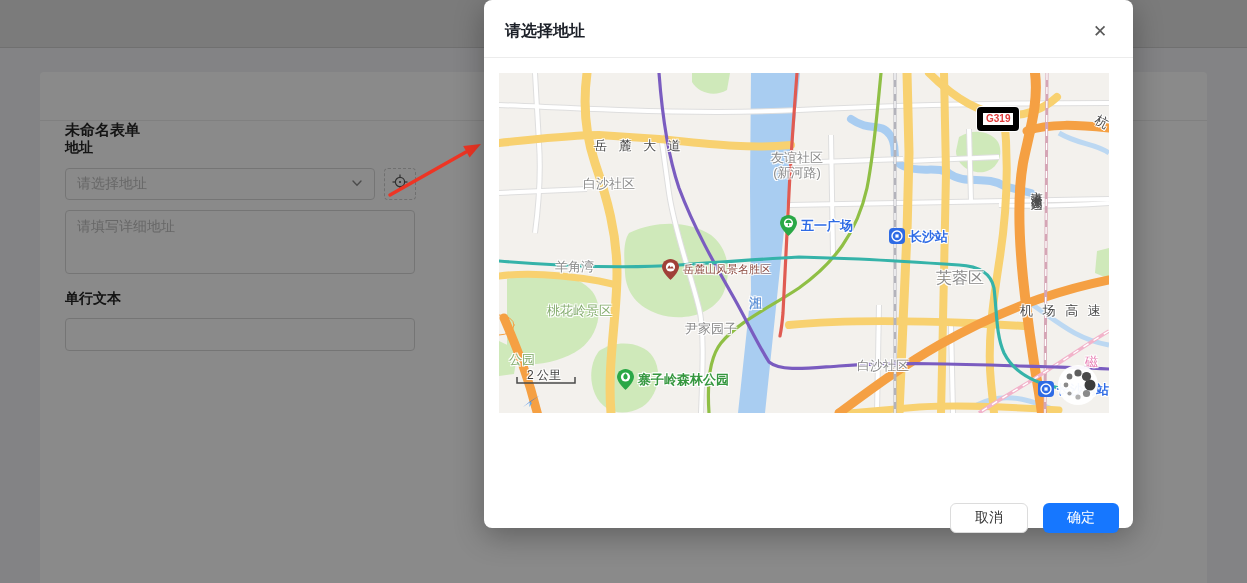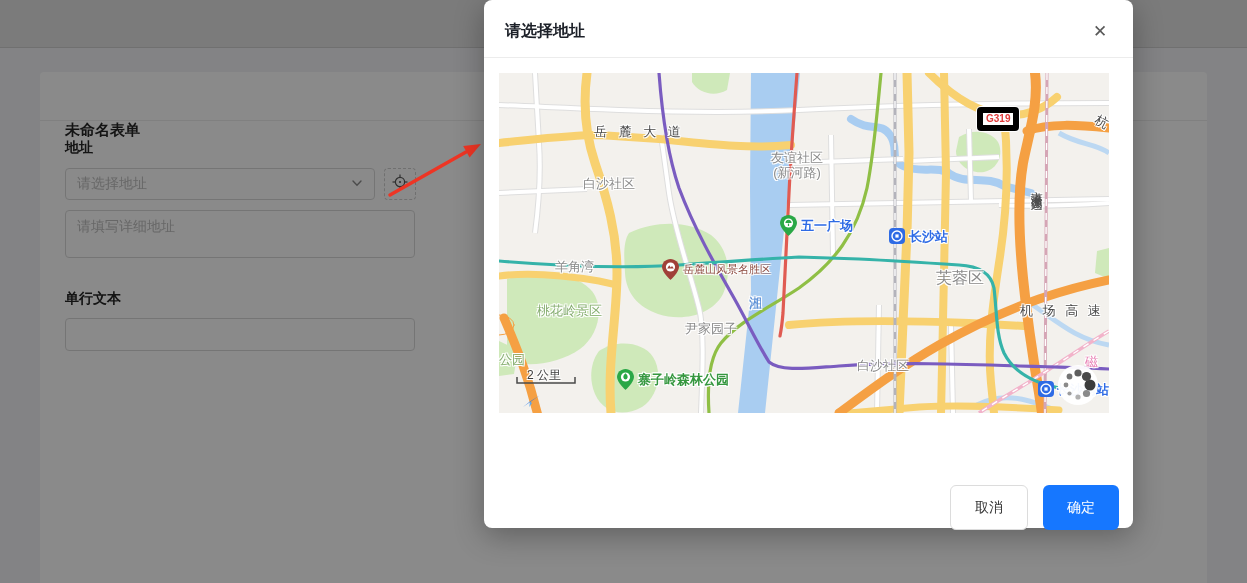--- a/index.html
+++ b/index.html
@@ -15,21 +15,21 @@
   .card-title { position:absolute; left:25px; top:15px; font-size:15px; font-weight:700; color:#262626;margin-top:34px; }
   .card-divider { position:absolute; left:0; top:48px; width:100%; height:1px; background:#ececec; }
   .field-label { position:absolute; left:25px; font-size:14px; font-weight:700; color:#262626; }
   .sel { position:absolute; left:25px; top:96px; width:310px; height:32px;
     border:1px solid #d9d9d9; border-radius:4px; background:#fff;
     display:flex; align-items:center; padding:0 11px; cursor:pointer; }
   .sel .ph { flex:1; font-size:14px; color:#bfbfbf; }
   .locate-btn { position:absolute; left:344px; top:96px; width:32px; height:32px;
     border:1px dashed #cfcfcf; border-radius:4px; background:#fff;
     display:flex; align-items:center; justify-content:center; cursor:pointer; }
-  .detail-ta { position:absolute; left:25px; top:138px; width:350px; height:48px;
+  .detail-ta { position:absolute; left:25px; top:138px; width:350px; height:64px;
     border:1px solid #d9d9d9; border-radius:4px; resize:none; padding:7px 11px;
     font-size:14px; font-family:inherit; color:#333; }
   .line-input { position:absolute; left:25px; top:246px; width:350px; height:33px;
     border:1px solid #d9d9d9; border-radius:4px; padding:0 11px; font-size:14px; color:#333; }
   textarea::placeholder, input::placeholder { color:#bfbfbf; }
 
   
   .overlay { position:absolute; inset:0; background:rgba(0,0,0,0.46); }
   .arrow-svg { position:absolute; left:378px; top:128px; pointer-events:none; }
 
@@ -45,42 +45,42 @@
   
   .map { position:absolute; left:15px; top:73px; width:610px; height:340px;
     background:#f5f3ef; overflow:hidden; }
   .map svg.base { position:absolute; left:0; top:0; }
   .mlabel { position:absolute; white-space:nowrap; font-size:13px; color:#8a8a8a; line-height:1.15;
     text-shadow:-1px -1px 0 #fff,1px -1px 0 #fff,-1px 1px 0 #fff,1px 1px 0 #fff, 0 1px 0 #fff, 0 -1px 0 #fff; }
   .road-name { color:#4a4a4a; font-size:13px; letter-spacing:4px; }
   .poi-blue { color:#2e6be5; font-size:13px; font-weight:700; }
   .poi-green { color:#35973f; font-size:13px; font-weight:700; }
   .poi-red { color:#8d4a3f; font-size:11px; font-weight:400; }
-  .area-green { color:#84ac6e; }
+  .area-green { color:#84ac6e;margin-left:10px; }
   .water-blue { color:#5b8fd6; }
   .vert { writing-mode:vertical-rl; letter-spacing:2px; }
   .pin { position:absolute; }
   .g319 { position:absolute; left:478px; top:34px; background:#fff; border:6px solid #000000;
     border-radius:4px; color:#e03c3c; font-size:10px; font-weight:700; padding:0 3px; line-height:12px;
     box-shadow:0 0 0 1px #fff; }
   .map-search { position:absolute; left:14px; top:13px; width:351px; height:31px;
     border:1px solid var(--primary-blue,#1677ff); border-radius:4px; background:#fff;
     padding:0 11px; font-size:14px; color:#333; outline:none; }
   .scale-wrap { position:absolute; left:16px; top:292px; }
   .scale-text { font-size:12px; color:#3c3c3c; margin-left:12px;
     text-shadow:-1px -1px 0 #fff,1px -1px 0 #fff,-1px 1px 0 #fff,1px 1px 0 #fff; }
   .logo-wrap { position:absolute; left:6px; top:320px; display:flex; align-items:center; gap:3px;flex-direction:column; }
   .logo-text { font-size:13px; font-weight:800; color:#2b2b2b;
     text-shadow:-1px -1px 0 #fff,1px -1px 0 #fff,-1px 1px 0 #fff,1px 1px 0 #fff; }
   .spinner { position:absolute; left:558px; top:291px; }
 
   
   .modal-footer { position:absolute; right:14px; top:485px; display:flex; gap:15px; }
-  .btn { height:45px; border-radius:6px; font-size:14px; padding:0 24px; cursor:pointer;
-    display:flex; align-items:center; justify-content:center; font-family:inherit; }
+  .btn { height:30px; border-radius:6px; font-size:14px; padding:0 24px; cursor:pointer;
+    display:flex; align-items:center; justify-content:center; font-family:inherit;margin-top:18px; }
   .btn-cancel { background:#fff; border:1px solid #dcdcdc; color:#333; }
   .btn-confirm { background:var(--primary-blue,#1677ff); border:none; color:#fff; }
 </style>
 </head>
 <body>
 
 <div class="stage">
 
   <div class="app-header"></div>
 
@@ -215,21 +215,21 @@
         <g fill="none" stroke-width="3.2" stroke-linecap="round">
           <path d="M382,0 C378,40 375,80 368,115 C358,160 335,190 300,215 C270,235 240,248 222,270 C210,285 208,310 210,340" stroke="#8fbf45"></path>
           <path d="M160,0 C163,40 168,80 180,115 C195,155 215,190 235,225 C248,248 258,270 270,289 C282,299 310,295 340,293 C400,289 460,291 520,293 C560,294 590,295 610,296" stroke="#7a5cc0"></path>
           <path d="M298,0 C295,40 292,80 290,120 C288,160 286,200 284,240 C283,252 282,258 281,263" stroke="#e05b52"></path>
           <path d="M0,188 C60,193 120,196 180,192 C230,189 260,186 300,184 L360,186 C400,188 430,190 460,192 C480,193 492,200 495,215 C498,240 497,262 505,280 C515,300 535,310 560,315 L610,318" stroke="#35b3a9"></path>
         </g>
 
         <path d="M18,304 L18,310 L76,310 L76,304" fill="none" stroke="#4a4a4a" stroke-width="1.5"></path>
       </svg>
 
-      <div class="mlabel road-name" style="left:95px;top:52px">岳 麓 大 道</div>
+      <div class="mlabel road-name" style="left:95px;top:66px">岳 麓 大 道</div>
       <div class="mlabel" style="left:84px;top:104px">白沙社区</div>
       <div class="mlabel" style="left:272px;top:78px;text-align:center">
           <div>友谊社区</div>
           <div>(新河路)</div>
         </div>
       <div class="g319">G319</div>
       <div class="mlabel road-name" style="left:596px;top:42px;transform:rotate(28deg);letter-spacing:0">杭</div>
       <div class="mlabel vert road-name" style="left:530px;top:108px;letter-spacing:2px;font-size:12px">京港澳高速</div>
       <div class="mlabel road-name" style="left:521px;top:231px;letter-spacing:3px">机 场 高 速</div>
       <div class="mlabel" style="left:437px;top:196px;font-size:16px">芙蓉区</div>

